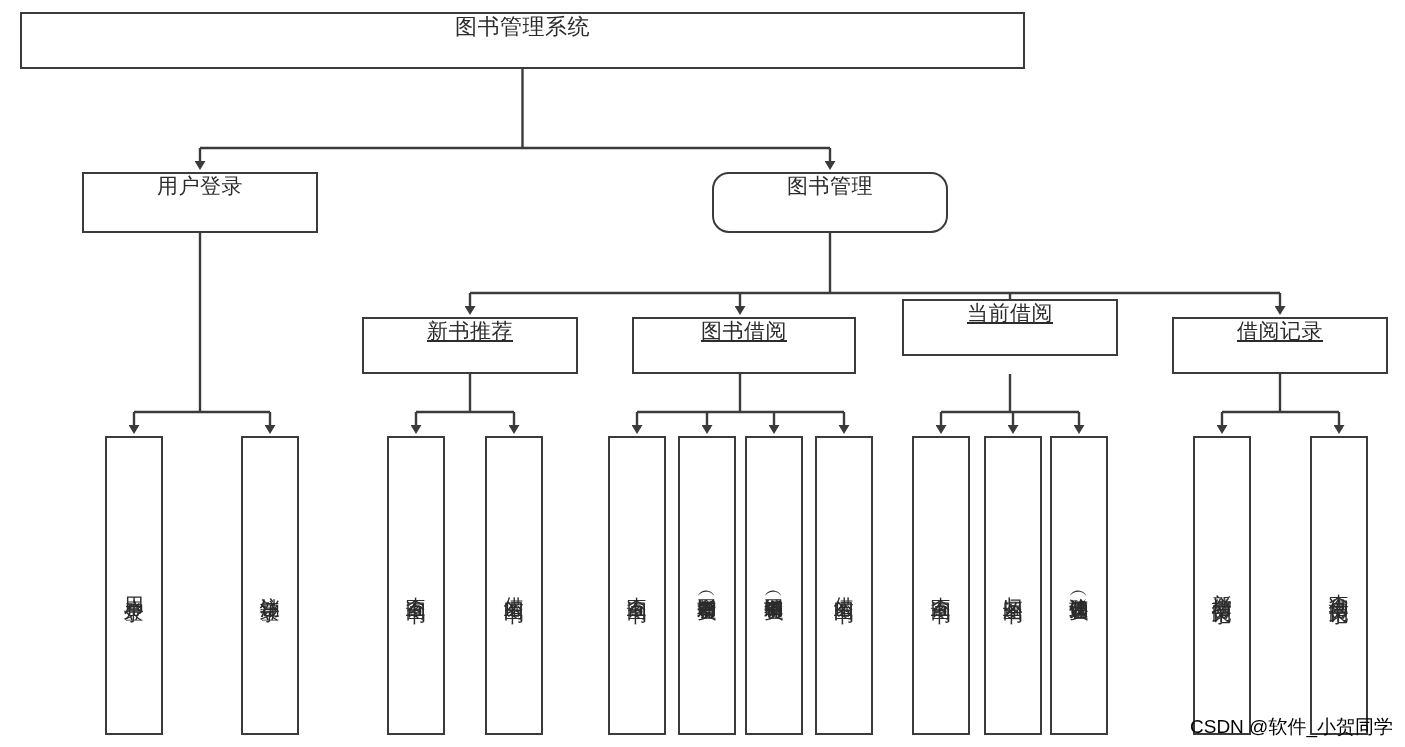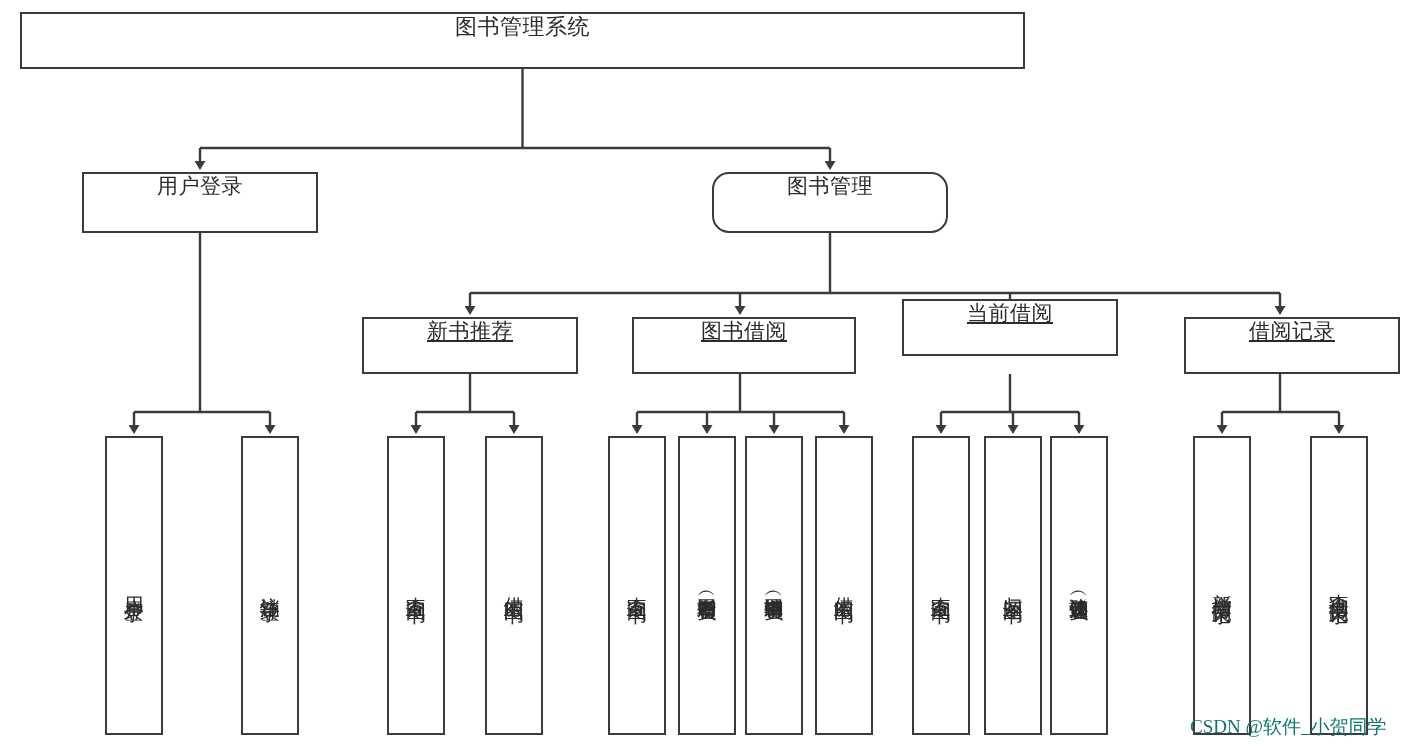--- a/index.html
+++ b/index.html
@@ -139,21 +139,21 @@
 
   <div class="node level3" style="left: 362px; top: 317px; width: 216px; height: 57px;">
     <span class="node-label">新书推荐</span>
   </div>
   <div class="node level3" style="left: 632px; top: 317px; width: 224px; height: 57px;">
     <span class="node-label">图书借阅</span>
   </div>
   <div class="node level3" style="left: 902px; top: 299px; width: 216px; height: 57px;">
     <span class="node-label">当前借阅</span>
   </div>
-  <div class="node level3" style="left: 1172px; top: 317px; width: 216px; height: 57px; margin-left: 12px;">
+  <div class="node level3" style="left: 1172px; top: 317px; width: 216px; height: 57px;">
     <span class="node-label">借阅记录</span>
   </div>
 
   <div class="node leaf" style="left: 105px; top: 436px; width: 58px; height: 299px;">
     <span class="node-label">用户登录</span>
   </div>
   <div class="node leaf" style="left: 241px; top: 436px; width: 58px; height: 299px;">
     <span class="node-label">注销登录</span>
   </div>
   <div class="node leaf" style="left: 387px; top: 436px; width: 58px; height: 299px;">
@@ -183,15 +183,15 @@
   <div class="node leaf tight" style="left: 1050px; top: 436px; width: 58px; height: 299px;">
     <span class="node-label">确认归还（管理员）</span>
   </div>
   <div class="node leaf" style="left: 1193px; top: 436px; width: 58px; height: 299px;">
     <span class="node-label">新增借阅记录</span>
   </div>
   <div class="node leaf" style="left: 1310px; top: 436px; width: 58px; height: 299px;">
     <span class="node-label">查询借阅记录</span>
   </div>
 
-  <div class="watermark" style="left: 1190px; top: 714px; color: #0f766e; font-family: Liberation Serif, serif;">CSDN @软件_小贺同学</div>
+  <div class="watermark" style="left: 1190px; top: 714px; color: #000000;">CSDN @软件_小贺同学</div>
 
 </div>
 
 </body></html>

